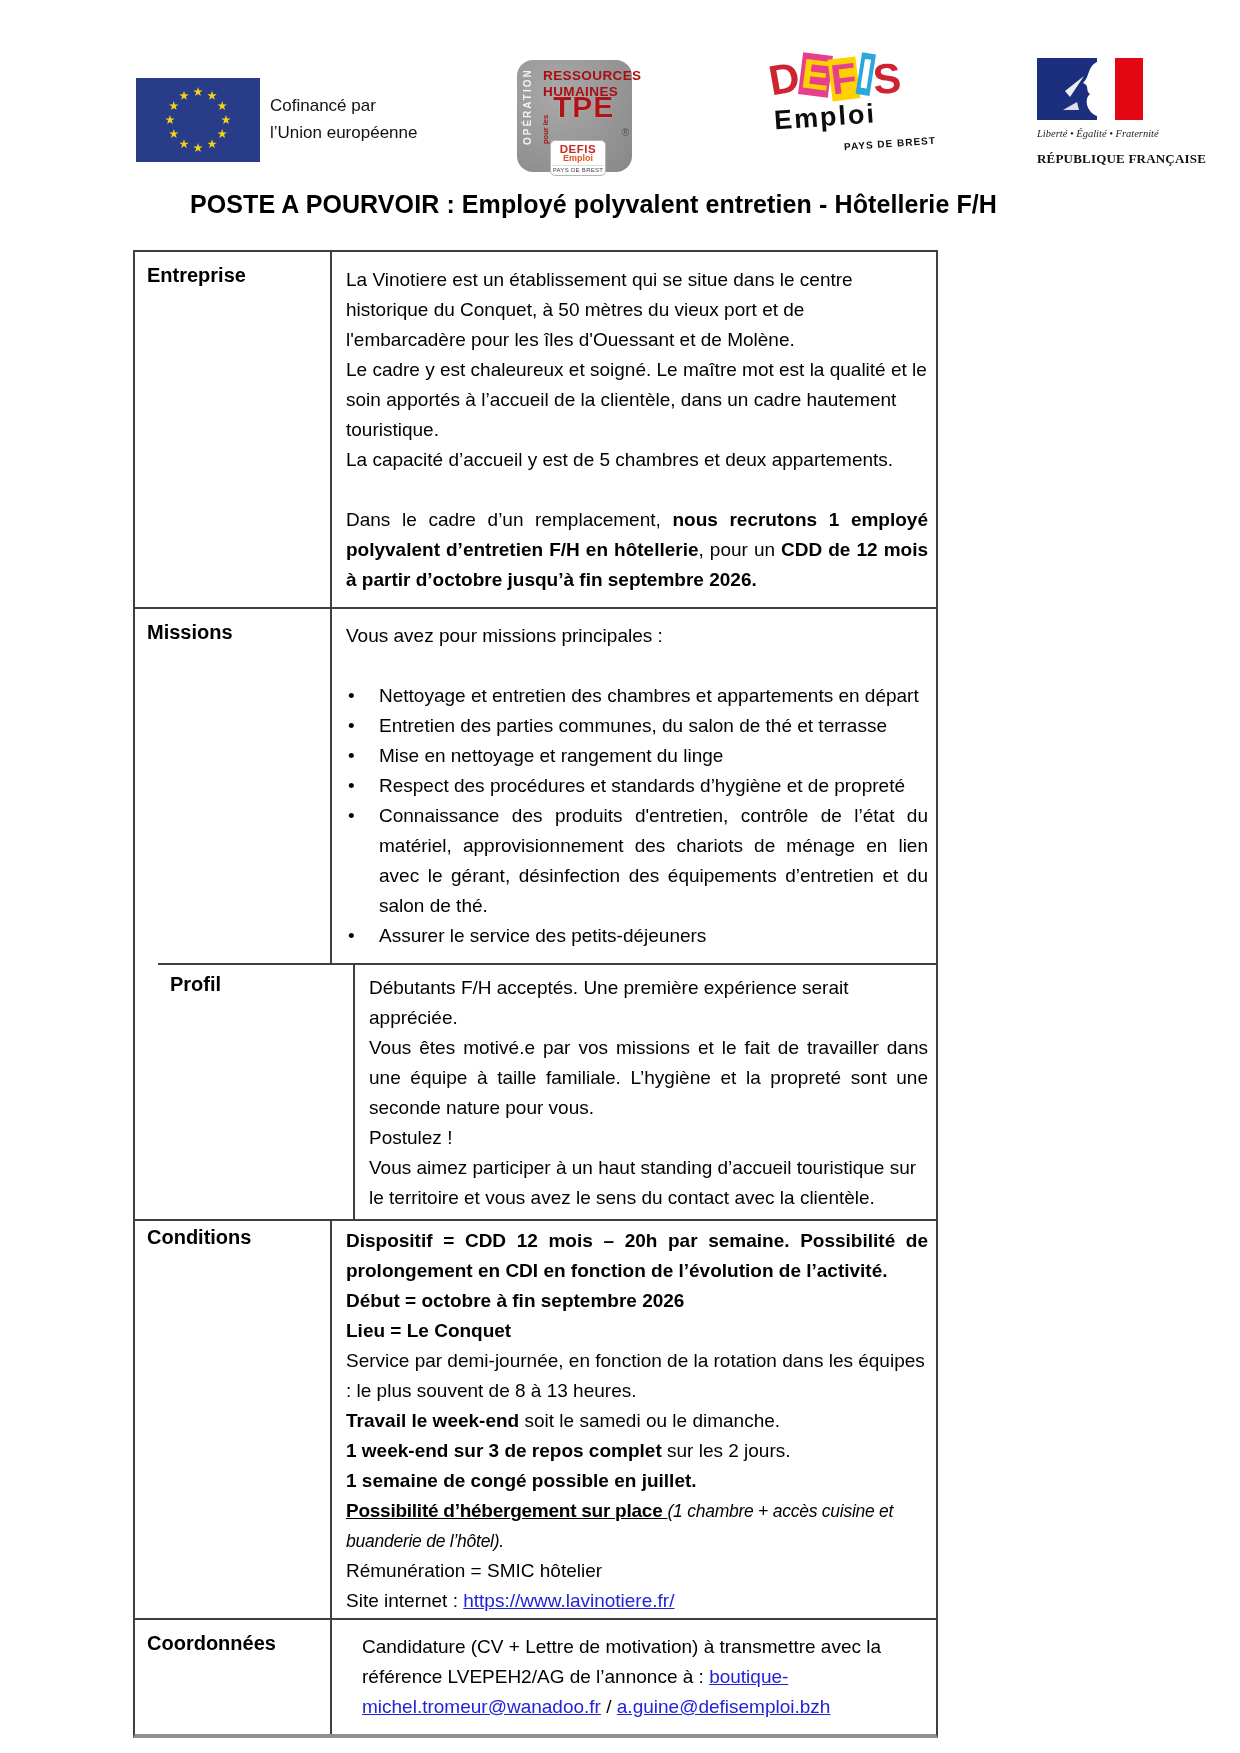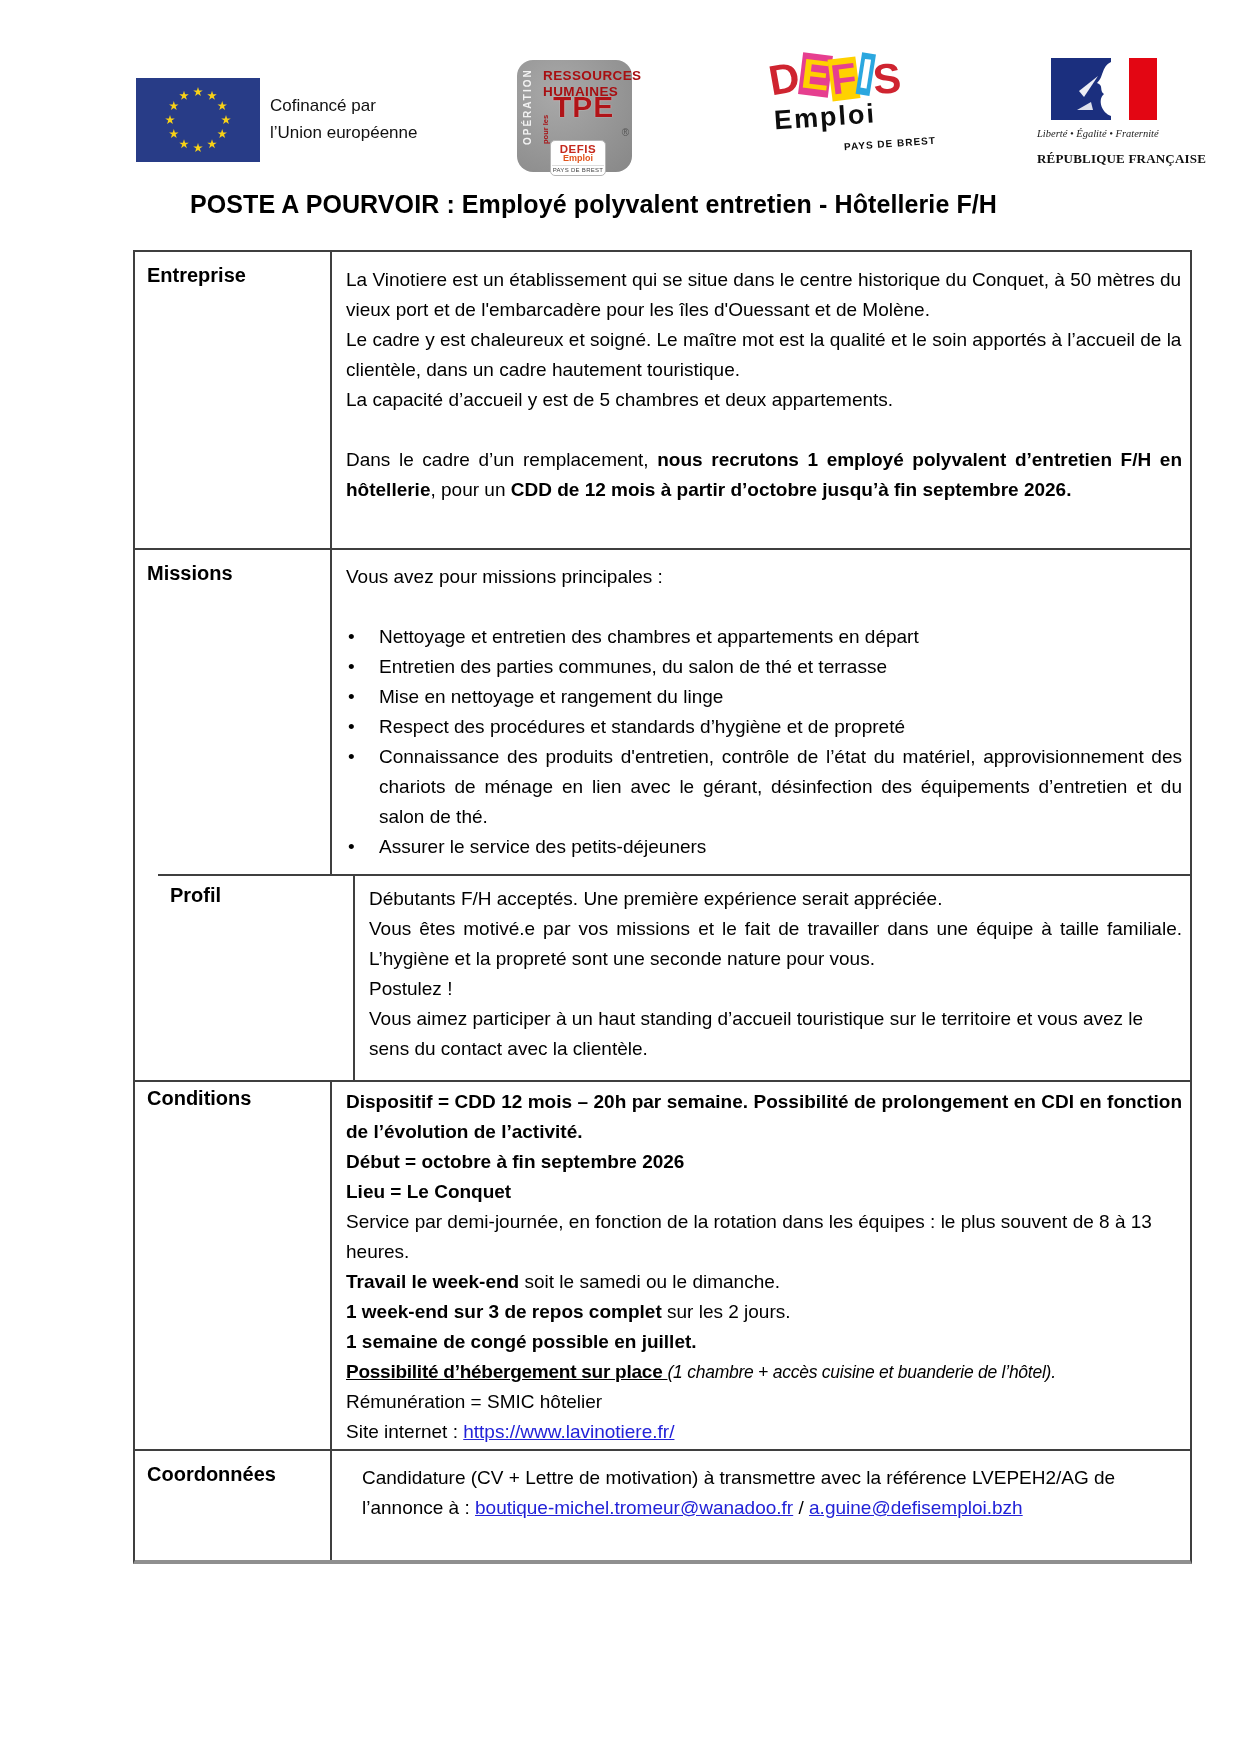--- a/index.html
+++ b/index.html
@@ -32,36 +32,36 @@
   .dl-row span{display:inline-block;font-weight:800;font-size:42px;line-height:42px;padding:0 1px;}
   .dl-d{color:#cf2430;transform:rotate(-10deg);}
   .dl-e{color:#ffd100;background:#e63f8f;transform:rotate(7deg) translateY(-4px);}
   .dl-f{color:#e63f8f;background:#ffd100;transform:rotate(-7deg);}
   .dl-i{color:#fff;background:#2ba7df;transform:rotate(9deg) translateY(-5px);}
   .dl-s{color:#cf2430;transform:rotate(-5deg);}
   .dl-emploi{position:absolute;left:6px;top:46px;font-weight:800;font-size:27px;letter-spacing:2px;
     transform:rotate(-4deg);color:#0d0d0d;}
   .dl-pays{position:absolute;left:76px;top:82px;font-size:10px;font-weight:bold;letter-spacing:1px;
     transform:rotate(-4deg);color:#0d0d0d;white-space:nowrap;}
-  .rf-logo{left:1037px;top:58px;width:120px;position:absolute;text-align:right;font-family:"Liberation Serif", serif;}
+  .rf-logo{left:1037px;top:58px;width:120px;position:absolute;text-align:left;font-family:"Liberation Serif", serif;}
   .rf-motto{font-style:italic;font-size:10.5px;margin-top:4px;color:#222;white-space:nowrap;}
   .rf-name{font-size:13px;font-weight:bold;letter-spacing:.2px;margin-top:12px;color:#111;white-space:nowrap;}
   
   .doc-title{position:absolute;left:190px;top:190px;font-size:25px;font-weight:bold;letter-spacing:.1px;}
   
-  .job-table{position:absolute;left:133px;top:250px;width:1059px;
+  .job-table{position:absolute;left:133px;top:250px;width:805px;
     border:2px solid #3f3f3f;border-bottom:4px solid #8f8f8f;box-sizing:border-box;background:#fff;}
   .trow{display:flex;box-sizing:border-box;}
   .trow + .trow{border-top:2px solid #3f3f3f;}
   .cell-label{flex:0 0 197px;box-sizing:border-box;border-right:2px solid #3f3f3f;
     padding:12px 8px 0 12px;font-weight:bold;font-size:20px;}
   .cell-body{flex:1;box-sizing:border-box;padding:12px 8px 12px 14px;font-size:19px;line-height:30px;}
   .row-entreprise{min-height:296px;}  .row-entreprise .cell-body{padding-top:13px;}
   .row-missions{min-height:322px;}
-  .row-profil{min-height:194px;margin-left:23px;}      .row-profil .cell-body{padding-top:8px;padding-bottom:16px;}
+  .row-profil{min-height:194px;margin-left:23px;}      .row-profil .cell-body{padding-top:8px;padding-bottom:6px;}
   .row-profil .cell-label{padding-top:8px;}
   .row-conditions{min-height:365px;}  .row-conditions .cell-body{padding-top:5px;padding-bottom:2px;}
   .row-conditions .cell-label{padding-top:5px;}
   .row-coordonnees{min-height:111px;} .row-coordonnees .cell-body{margin-left:16px;}
   .cell-body p{margin:0;}
   .spacer{height:30px;}
   .justify{text-align:justify;}
   ul.bullets{list-style:none;margin:0;padding:0;}
   ul.bullets li{position:relative;padding-left:33px;text-align:justify;}
   ul.bullets li::before{content:"\2022";position:absolute;left:2px;top:0;font-size:19px;}

